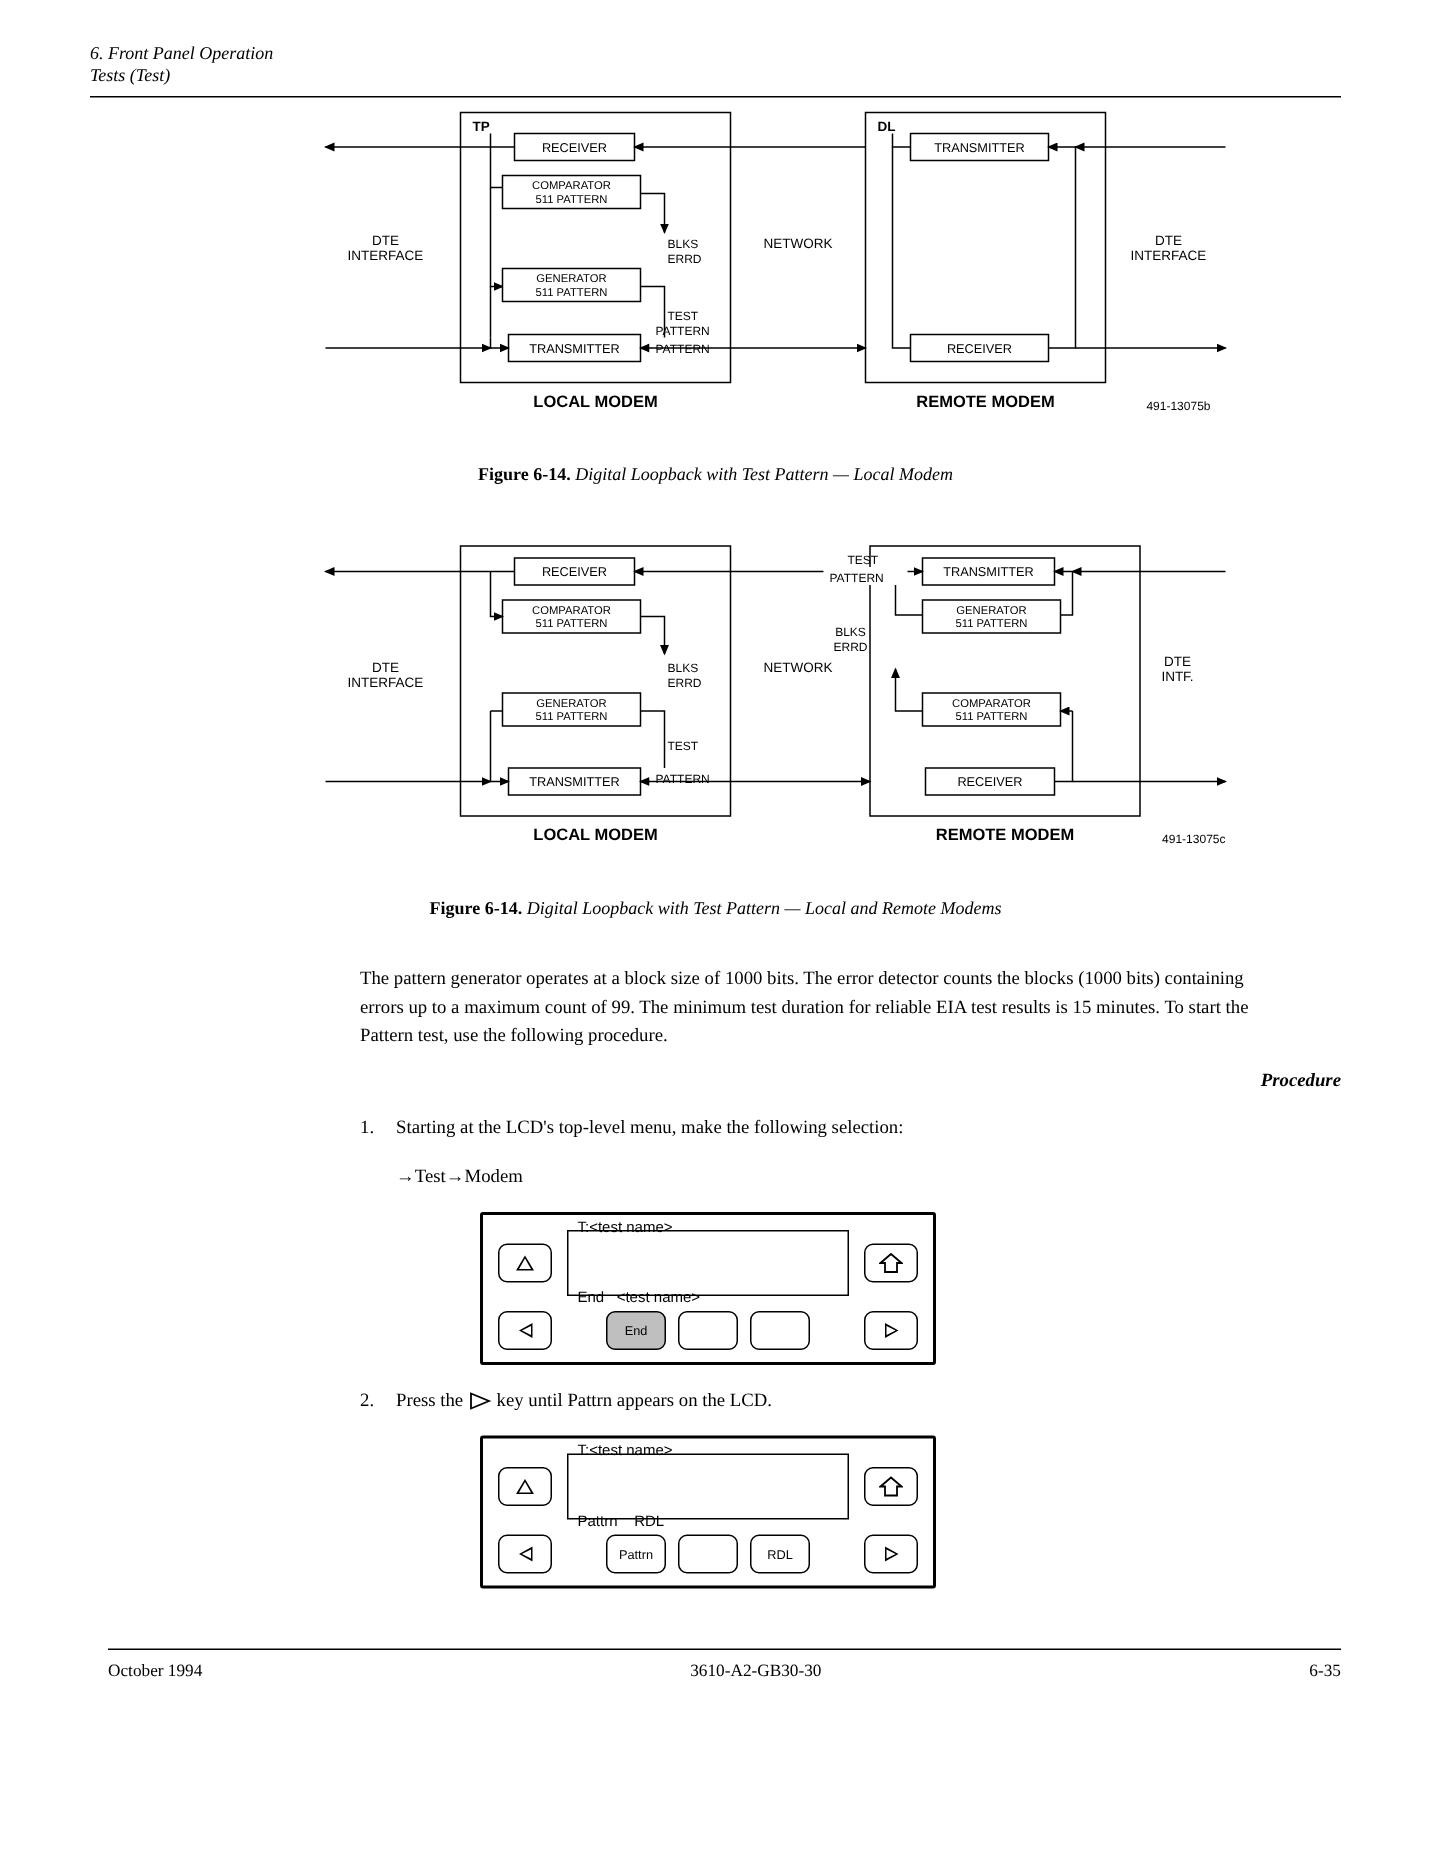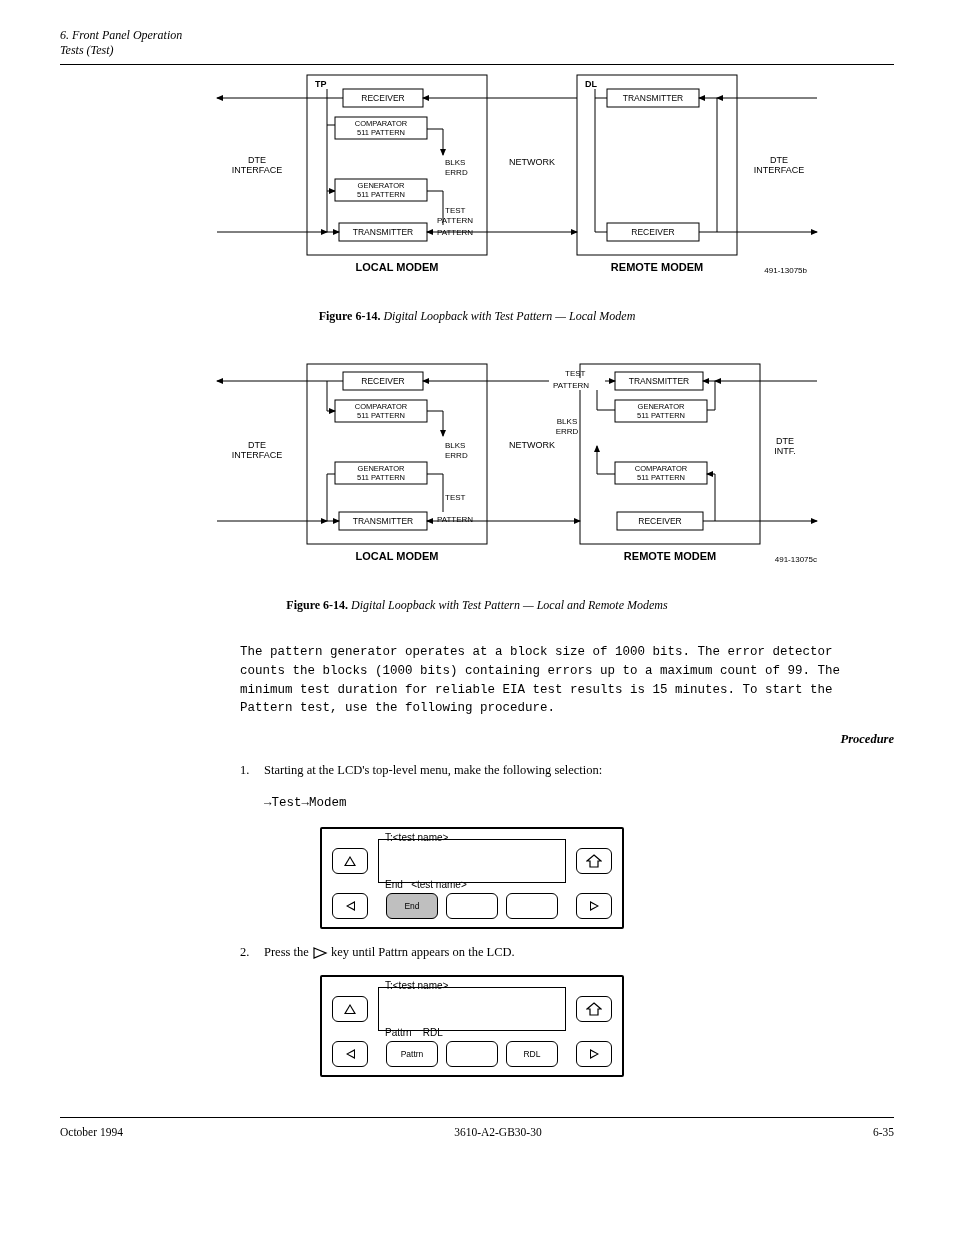--- a/index.html
+++ b/index.html
@@ -21,29 +21,30 @@
     font-size: 12px;
     flex-direction: column;
   }
   .footer {
     border-top: 1px solid #000;
     margin-top: 40px;
     padding-top: 8px;
     display: flex;
     justify-content: space-between;
     font-size: 11.5px;
+    margin-left: 12px;
   }
   .caption {
     text-align: center;
     margin: 10px 0 30px;
     font-size: 12px;
   }
   .caption .b { font-weight: bold; }
   .caption .i { font-style: italic; }
-  .para { margin: 14px 0; line-height: 1.5; font-size: 12.5px; font-family: Liberation Mono, monospace; }
+  .para { margin: 14px 0; line-height: 1.5; font-size: 12.5px; }
   .para.ind { margin-left: 180px; margin-right: 40px; }
   .step { display: flex; margin: 14px 0 14px 180px; line-height: 1.5; }
   .step .n { min-width: 24px; }
   .step .t { flex: 1; padding-right: 40px; }
   .svgwrap { text-align: center; }
   svg { font-family: Arial, Helvetica, sans-serif; }
   .sub { font-style: italic; font-weight: bold; font-size: 12.5px; margin: 10px 0 10px 180px; text-align: right; }
 
   
   .lcd {
@@ -68,21 +69,21 @@
     border: 1.3px solid #000;
     display: flex; flex-direction: column;
     justify-content: center;
     padding: 2px 6px;
     font-family: Arial, Helvetica, sans-serif;
     font-size: 10px;
     gap: 36px;
   }
   .screen .line { white-space: pre; }
   .soft {
-    width: 52px; height: 26px;
+    width: 40px; height: 26px;
     border: 1.3px solid #000;
     border-radius: 6px;
     display: flex; align-items: center; justify-content: center;
     font-size: 8.5px;
     font-family: Arial, Helvetica, sans-serif;
   }
   .soft.sel { background: #bfbfbf; }
   .softrow { display: flex; gap: 8px; justify-content: center; flex: 1; }
 
   .ico { display: inline-block; }

